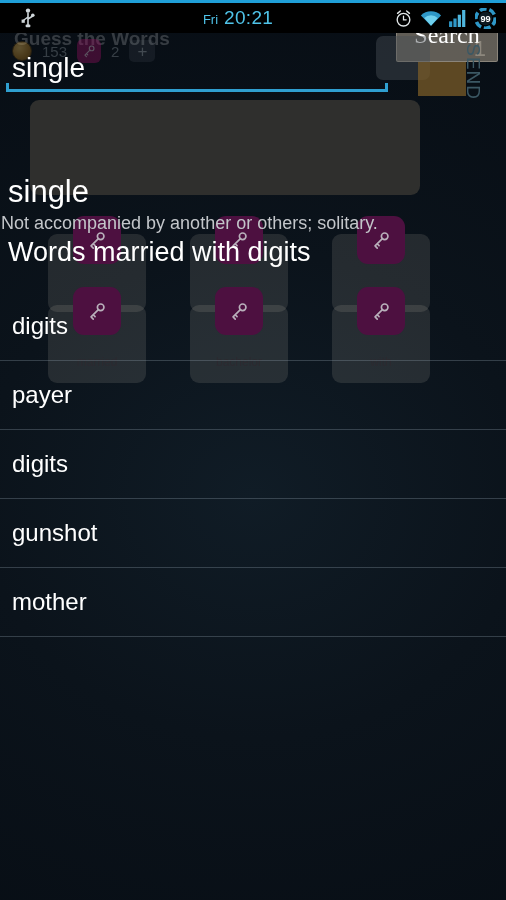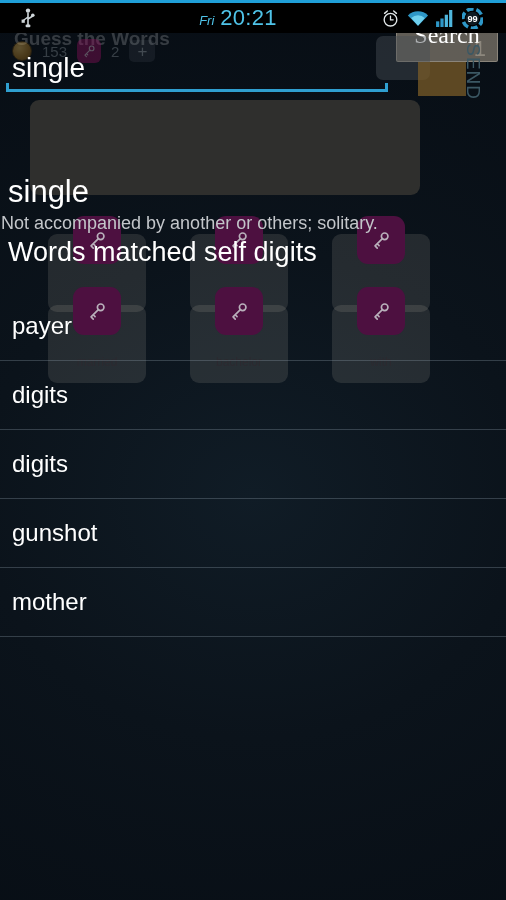--- a/index.html
+++ b/index.html
@@ -21,23 +21,23 @@
   #statusbar {
     position:absolute; top:0; left:0; width:506px; height:33px;
     background:#000;
     border-top:3px solid #1f9fd8;
     display:flex; align-items:center;
     z-index:60;
   }
   .sb-left { width:120px; display:flex; align-items:center; padding-left:20px; }
   .sb-center { flex:1; display:flex; align-items:baseline; justify-content:center; gap:6px; }
   .sb-right { width:150px; display:flex; align-items:center; justify-content:flex-end;
-              gap:7px; padding-right:23px; }
-  .sb-day { color:#4fc3e8; font-size:13px;font-style:italic; }
-  .sb-time { color:#4fc3e8; font-size:22px; letter-spacing:0.3px; }
+              gap:7px; padding-right:10px; }
+  .sb-day { color:#4fc3e8; font-size:13px; }
+  .sb-time { color:#4fc3e8; font-size:19px; letter-spacing:0.3px; }
   .sb-icon { display:block; }
 
   
   #gamelayer { position:absolute; inset:0; z-index:5; }
 
   #game-topbar {
     position:absolute; top:33px; left:0; width:506px; height:36px;
     display:flex; align-items:center; gap:10px; padding-left:12px;
     opacity:0.40;
   }
@@ -297,30 +297,30 @@
     <div id="search-wrap">
       <input id="search-input" type="text" value="single" style="">
       <div id="search-underline"></div>
     </div>
   </div>
   <div id="search-button">Search</div>
 
   <div id="result-head">
     <div id="rh-word">single</div>
     <div id="rh-def">Not accompanied by another or others; solitary.</div>
-    <div id="rh-sub">Words matched self digits</div>
+    <div id="rh-sub">Words married with digits</div>
   </div>
 
   <div id="results">
+    <div class="row first">
+      <span>digits</span>
+    </div>
     <div class="row">
       <span>payer</span>
     </div>
-    <div class="row first">
-      <span>digits</span>
-    </div>
     <div class="row">
       <span>digits</span>
     </div>
     <div class="row">
       <span>gunshot</span>
     </div>
     <div class="row">
       <span>mother</span>
     </div>
   </div>

